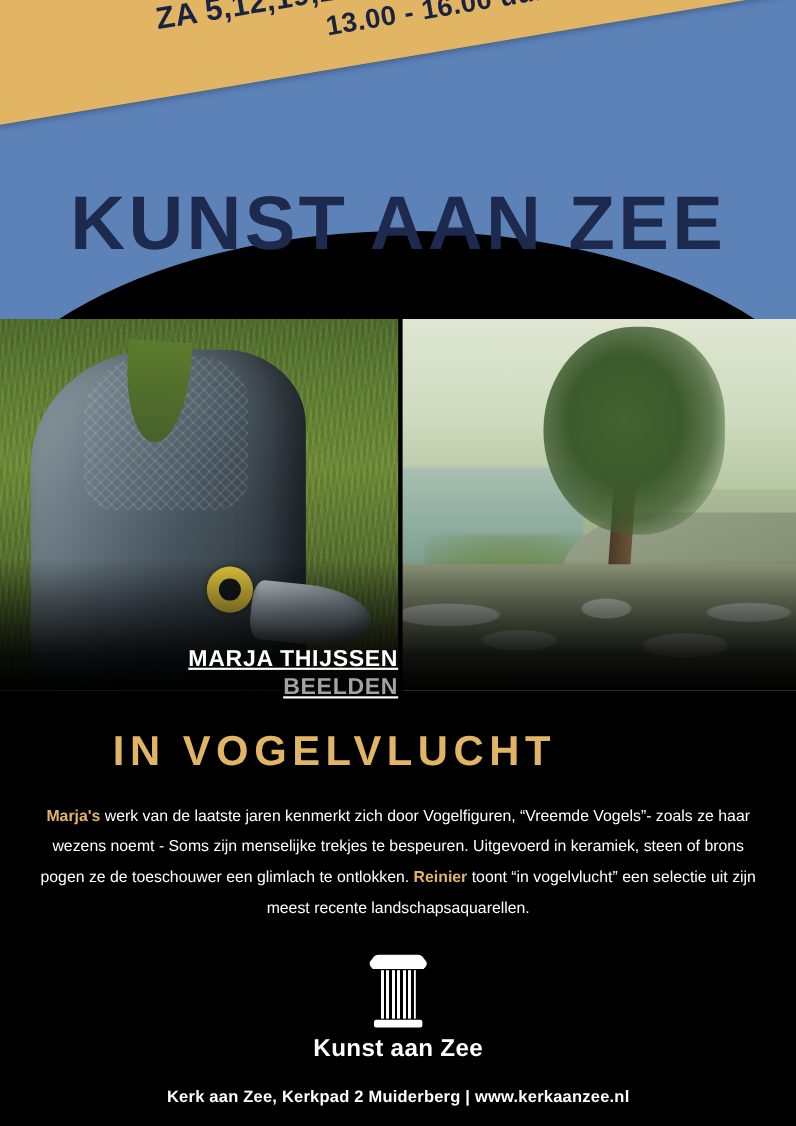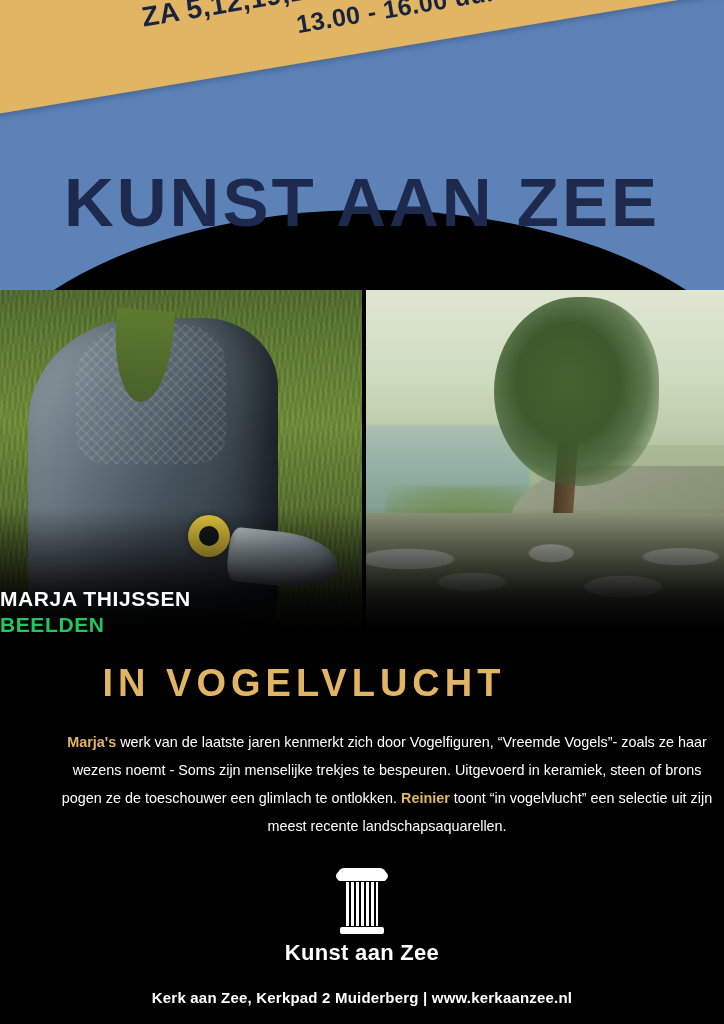--- a/index.html
+++ b/index.html
@@ -283,34 +283,35 @@
   
   .artists {
     position: absolute;
     left: 0;
     top: 586px;
     width: 724px;
     display: flex;
   }
   .artist {
     width: 50%;
-    text-align: left;
+    text-align: right;
     line-height: 1.22;
+    text-decoration: underline;
   }
   .artist-name {
     font-size: 21px;
     font-weight: bold;
     letter-spacing: 0.6px;
     color: #ffffff;
   }
   .artist-role {
     font-size: 21px;
     font-weight: bold;
     letter-spacing: 0.6px;
-    color: #22c55e;
+    color: #a3a3a3;
   }
 
   
   .subtitle {
     position: absolute;
     left: 0;
     top: 662px;
     width: 608px;
     text-align: center;
     color: #e2b565;
@@ -323,21 +324,20 @@
   
   .body-text {
     position: absolute;
     left: 34px;
     top: 728px;
     width: 656px;
     text-align: center;
     font-size: 14.4px;
     line-height: 1.95;
     color: #ffffff;
-    margin-left: 25px;
   }
 
   
   .logo {
     position: absolute;
     left: 0;
     top: 868px;
     width: 724px;
     display: flex;
     flex-direction: column;

